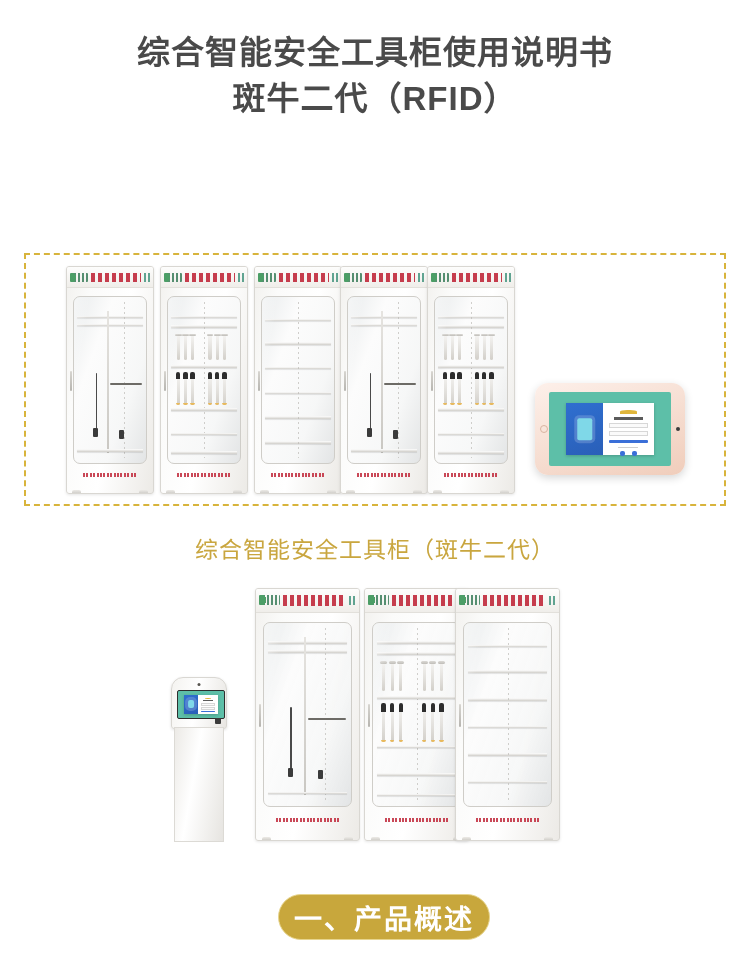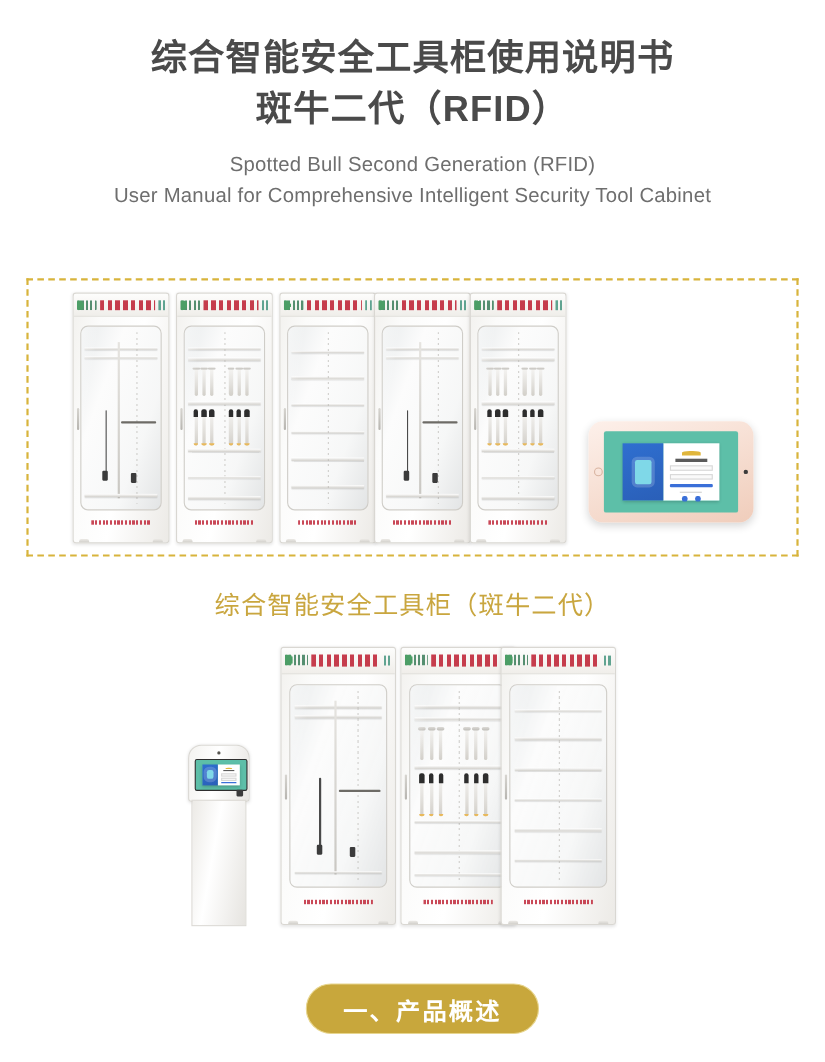--- a/index.html
+++ b/index.html
@@ -407,36 +407,32 @@
     width: 212px;
     height: 46px;
     background: #c8a73c;
     border: 1.5px solid #e7d58e;
     border-radius: 23px;
     box-sizing: border-box;
     display: flex;
     align-items: center;
     justify-content: center;
     color: #ffffff;
-    font-size: 22px;
+    font-size: 28px;
     font-weight: bold;
     letter-spacing: 2px;
     box-shadow: inset 0 0 0 1.5px #c8a73c;
   }
 </style>
 </head>
 <body>
 
 <div class="header">
   <div class="title-line">综合智能安全工具柜使用说明书</div>
   <div class="title-line">斑牛二代（RFID）</div>
-  <div class="subtitle-block">
-    <div class="subtitle-line">Spotted Bull Second Generation (RFID)</div>
-    <div class="subtitle-line">User Manual for Comprehensive Intelligent Security Tool Cabinet</div>
-  </div>
 </div>
 
 <div class="showcase"></div>
 
 <div class="cab" style="left:66px;top:266px;width:88px;height:228px;">
   <div class="cab-head">
     <div class="cab-logo"></div>
     <div class="cab-title"></div>
     <div class="cab-mark"></div>
   </div>

